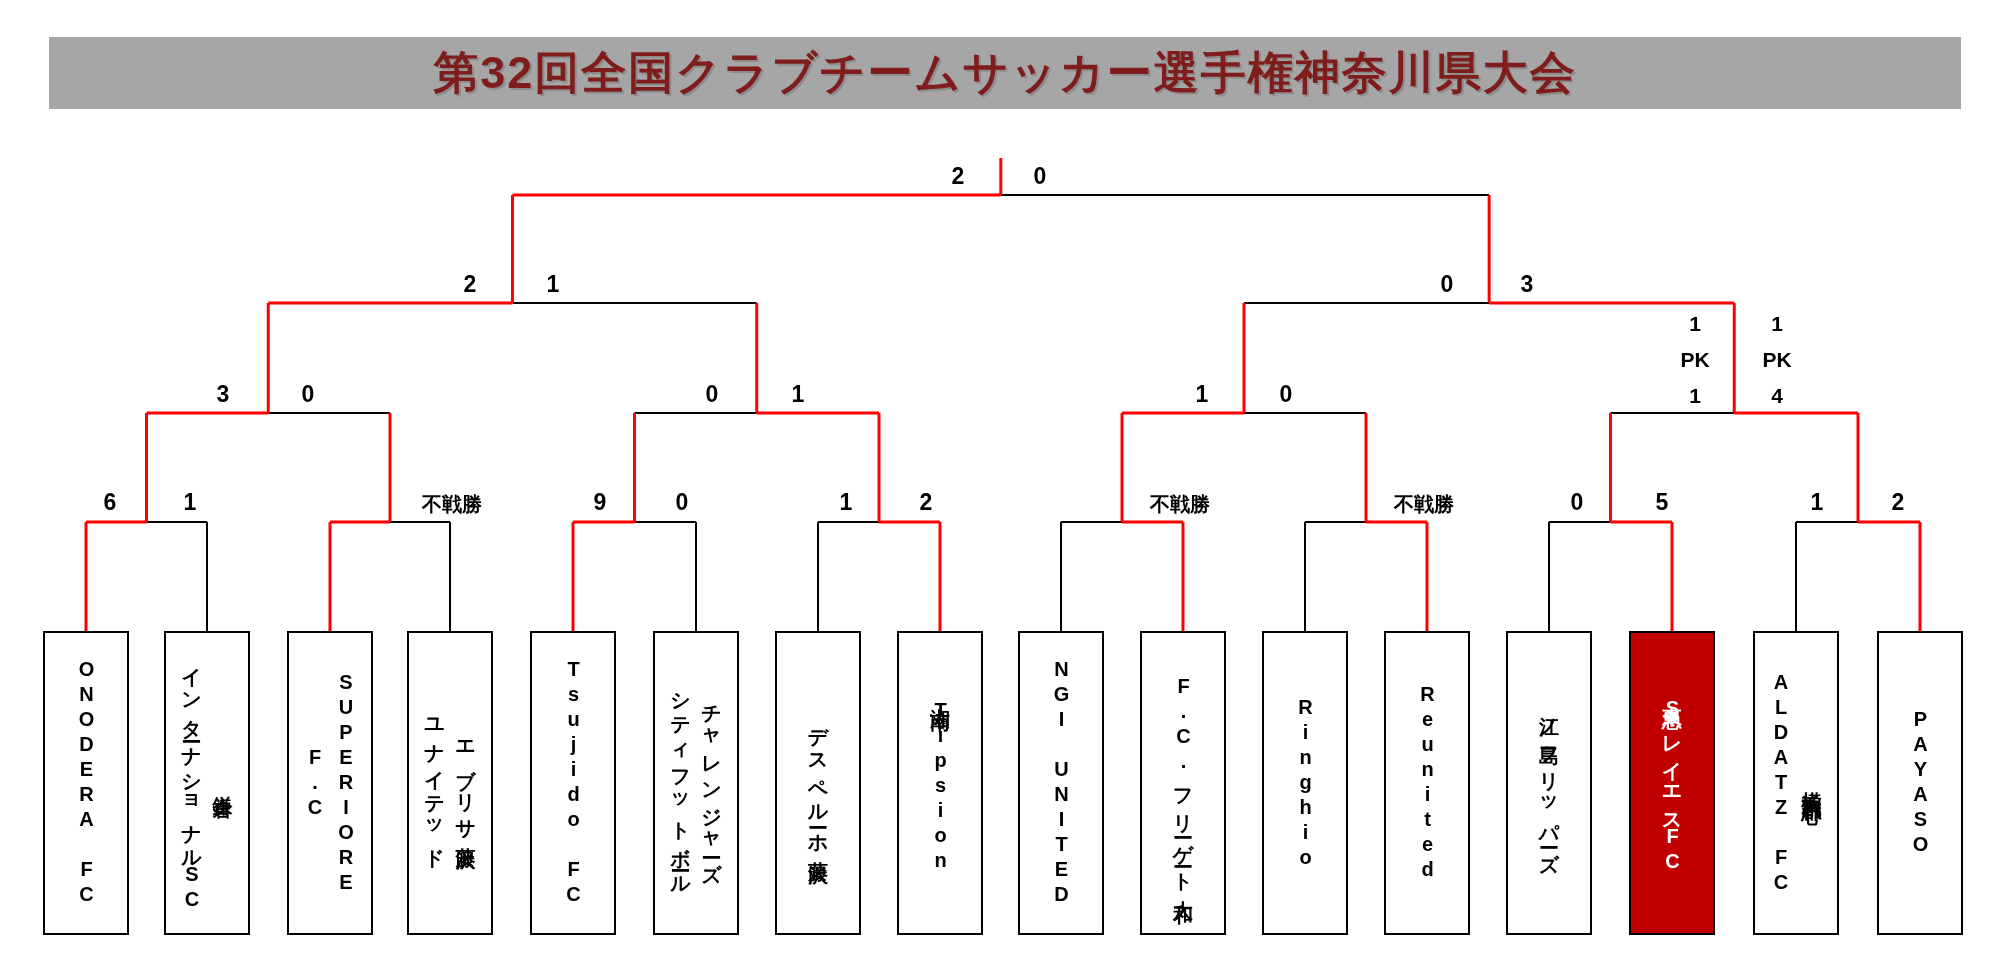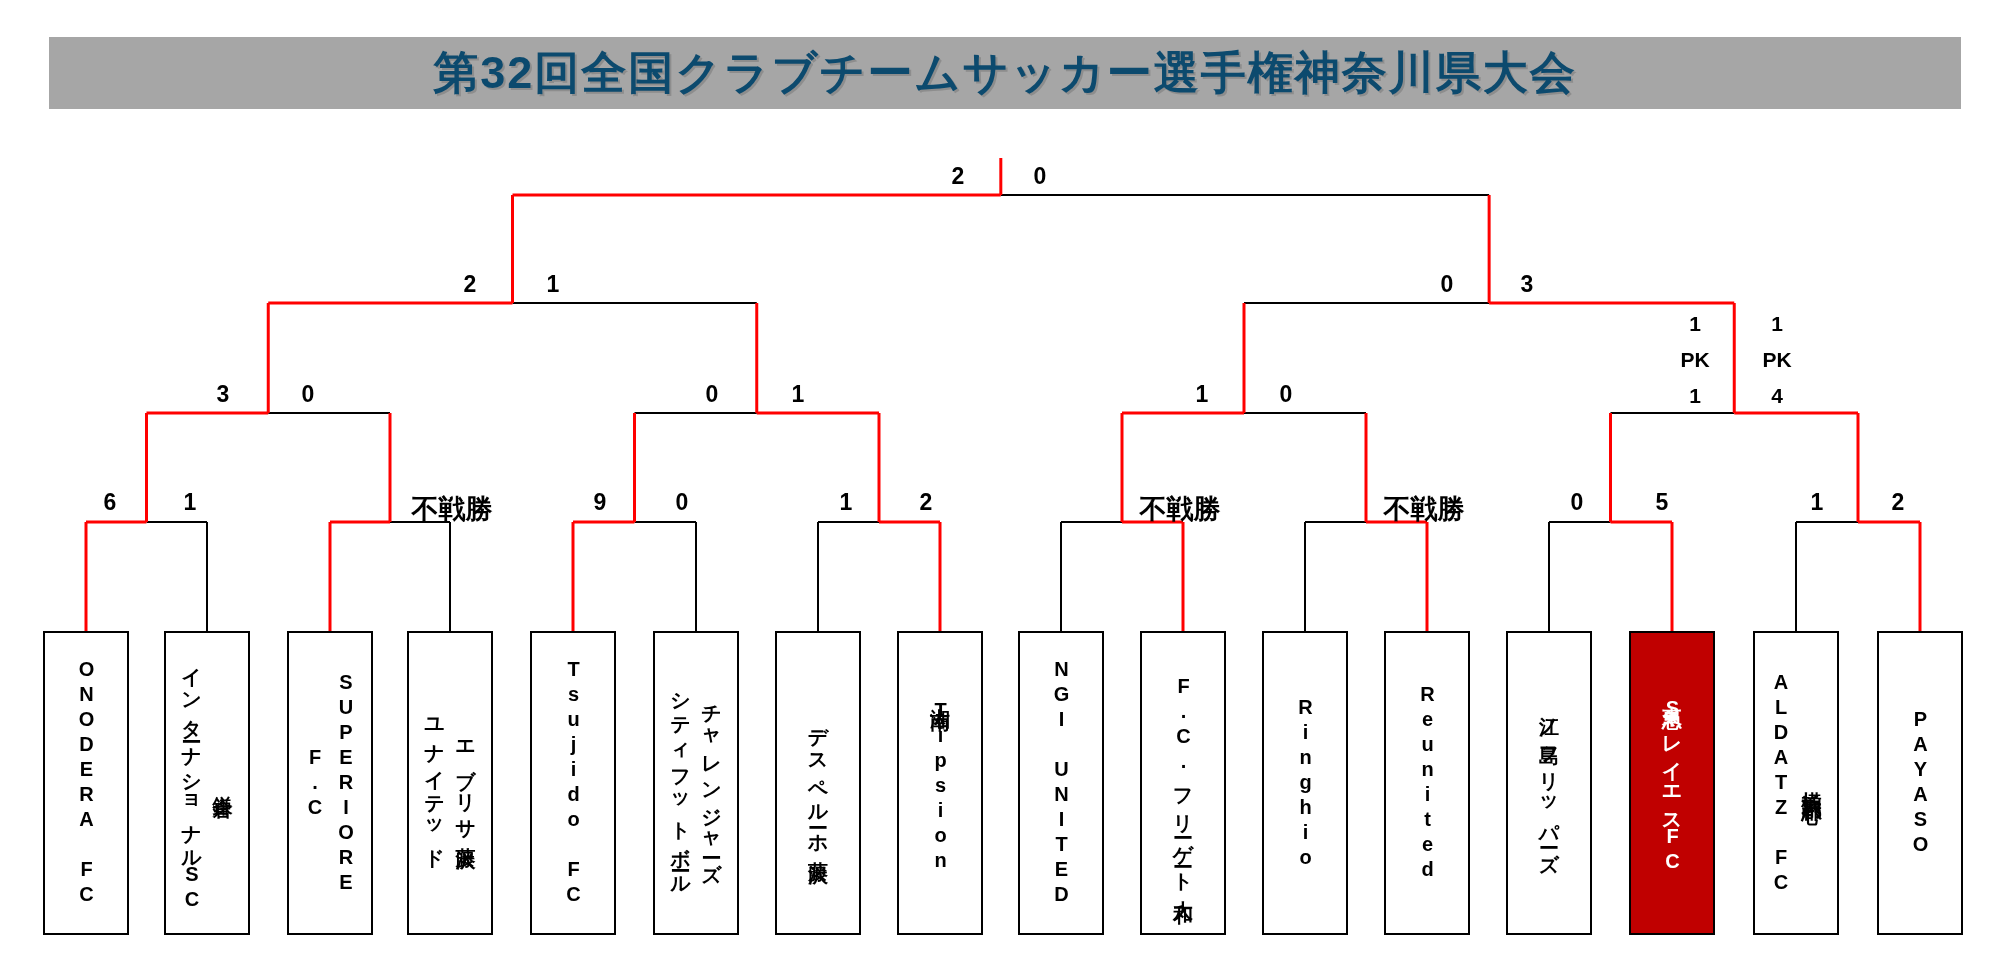--- a/index.html
+++ b/index.html
@@ -1,25 +1,25 @@
 <!DOCTYPE html>
 <html><head>
 <meta charset="utf-8">
 <style>
   html,body{margin:0;padding:0;background:#ffffff;}
   #stage{position:relative;width:2007px;height:972px;background:#ffffff;overflow:hidden;
          font-family:"Liberation Sans","DejaVu Sans",sans-serif;}
   .banner{position:absolute;left:49px;top:37px;width:1912px;height:72px;background:#A6A6A6;
           display:flex;align-items:center;justify-content:center;}
-  .banner span{color:#0c4a6e;font-size:45px;font-weight:bold;letter-spacing:2px;
+  .banner span{color:#7f1d1d;font-size:45px;font-weight:bold;letter-spacing:2px;
                text-shadow:2px 2px 0 rgba(110,110,110,0.45);white-space:nowrap;}
   #bracket-svg{position:absolute;left:0;top:0;z-index:1;pointer-events:none;}
   .score{position:absolute;transform:translateX(-50%);font-size:23px;font-weight:bold;color:#000;
          z-index:3;white-space:nowrap;}
-  .score.wo{font-size:27px;text-align:right;}
+  .score.wo{font-size:20px;text-align:right;}
   .score.pk{font-size:21px;line-height:36px;white-space:pre-line;text-align:center;}
   .team-box{position:absolute;top:631px;width:86px;height:304px;background:#ffffff;
             border:2px solid #000;box-sizing:border-box;display:flex;align-items:center;
             justify-content:center;z-index:2;overflow:hidden;}
   .team-box.highlight{background:#C00000;}
   .team-box.highlight .vtext{color:#ffffff;}
   .vtext{writing-mode:vertical-rl;text-orientation:upright;white-space:pre-line;text-align:center;
          font-weight:bold;font-size:20px;letter-spacing:3px;line-height:1.55;max-height:292px;color:#000;}
 </style>
 </head>

